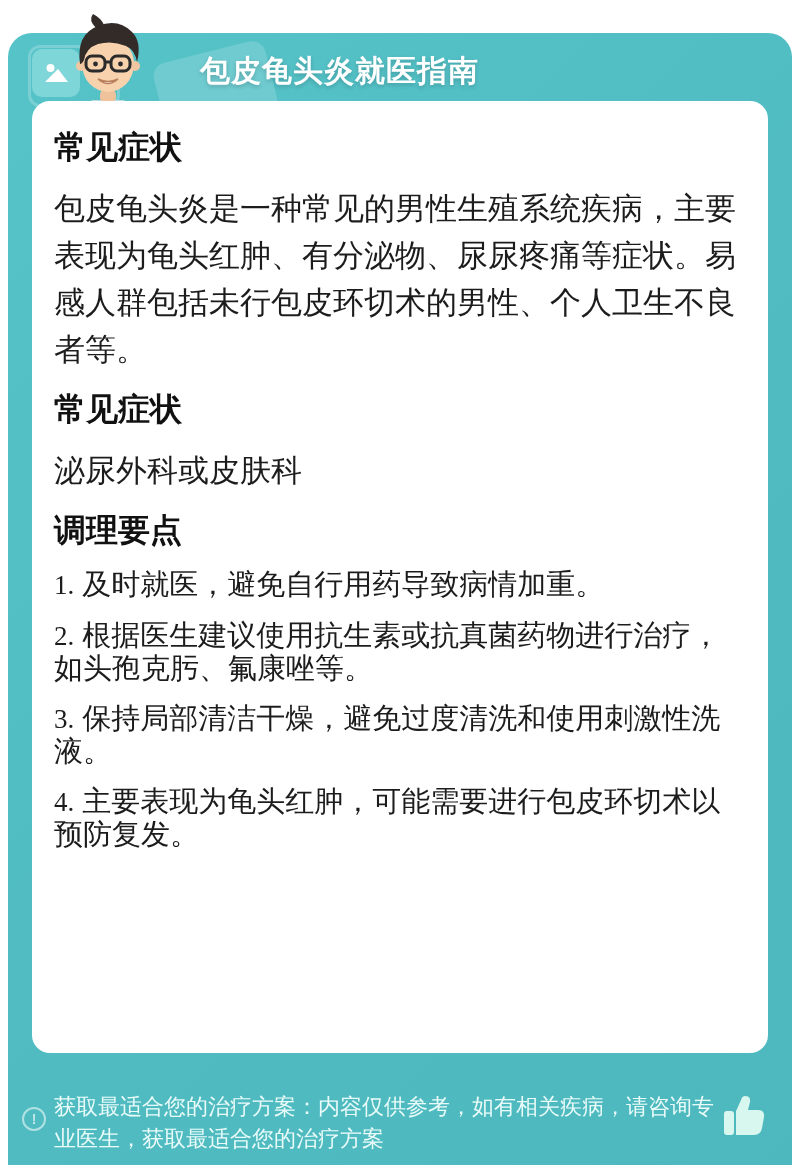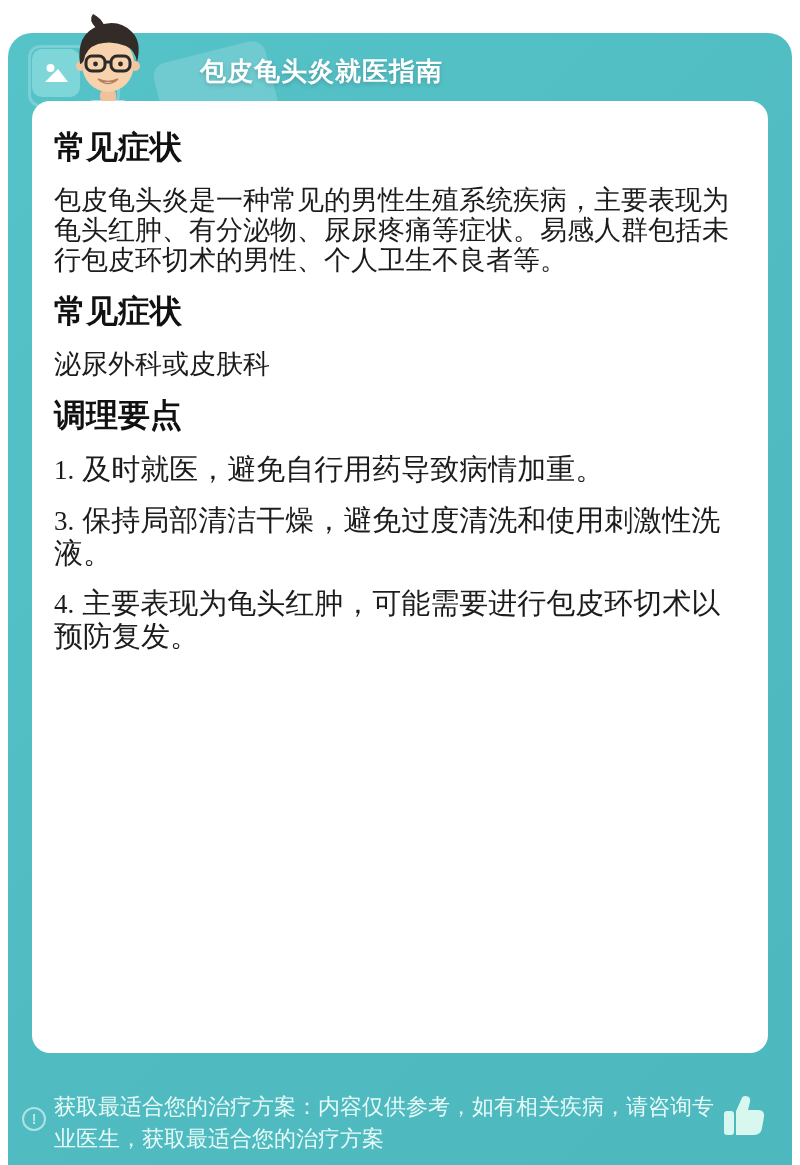--- a/index.html
+++ b/index.html
@@ -30,37 +30,37 @@
     background:rgba(255,255,255,0.16);border-radius:14px;
     transform:rotate(-14deg);
   }
   .avatar-wrap{
     position:absolute;left:30px;top:-27px;width:140px;height:140px;
     pointer-events:none;
   }
   .title{
     position:absolute;left:192px;top:0;height:77px;
     display:flex;align-items:center;
-    color:#ffffff;font-size:26px;font-weight:bold;
+    color:#ffffff;font-size:30px;font-weight:bold;
     text-shadow:0 2px 4px rgba(0,0,0,0.18);
     letter-spacing:1px;
   }
   
   .card{
     position:absolute;left:24px;top:68px;width:736px;height:952px;
     background:#ffffff;border-radius:18px;
     padding:10px 22px;box-sizing:border-box;
     color:#1c1c1c;
   }
   .card h2{
     font-size:32px;line-height:44px;margin:14px 0 16px 0;
     color:#111111;font-weight:bold;
   }
   .card p{
-    font-size:27px;line-height:30px;margin:0 0 10px 0;
+    font-size:31px;line-height:47px;margin:0 0 10px 0;
   }
   .card .list-item{
     font-size:29px;line-height:32px;margin:0 0 18px 0;
   }
   .card .marker{
     font-family:"Liberation Serif","DejaVu Serif",serif;
     font-size:27px;margin-right:8px;
   }
   
   .footer{
@@ -136,20 +136,21 @@
   <div class="card">
     <h2>常见症状</h2>
     <p>包皮龟头炎是一种常见的男性生殖系统疾病，主要表现为龟头红肿、有分泌物、尿尿疼痛等症状。易感人群包括未行包皮环切术的男性、个人卫生不良者等。</p>
 
     <h2>常见症状</h2>
     <p>泌尿外科或皮肤科</p>
 
     <h2>调理要点</h2>
 
     <div class="list-item"><span class="marker">1.</span><span>及时就医，避免自行用药导致病情加重。</span></div>
+    <div class="list-item"><span class="marker">2.</span><span>根据医生建议使用抗生素或抗真菌药物进行治疗，如头孢克肟、氟康唑等。</span></div>
     <div class="list-item"><span class="marker">3.</span><span>保持局部清洁干燥，避免过度清洗和使用刺激性洗液。</span></div>
     <div class="list-item"><span class="marker">4.</span><span>主要表现为龟头红肿，可能需要进行包皮环切术以预防复发。</span></div>
   </div>
 
   <div class="footer">
     <div class="info-icon">!</div>
     <div class="disclaimer">获取最适合您的治疗方案：内容仅供参考，如有相关疾病，请咨询专业医生，获取最适合您的治疗方案</div>
     <div class="thumb-icon">
       <svg width="46" height="42" viewBox="0 0 46 42">
         <rect x="4" y="16" width="10" height="24" rx="3" fill="#d8f7ef"></rect>

